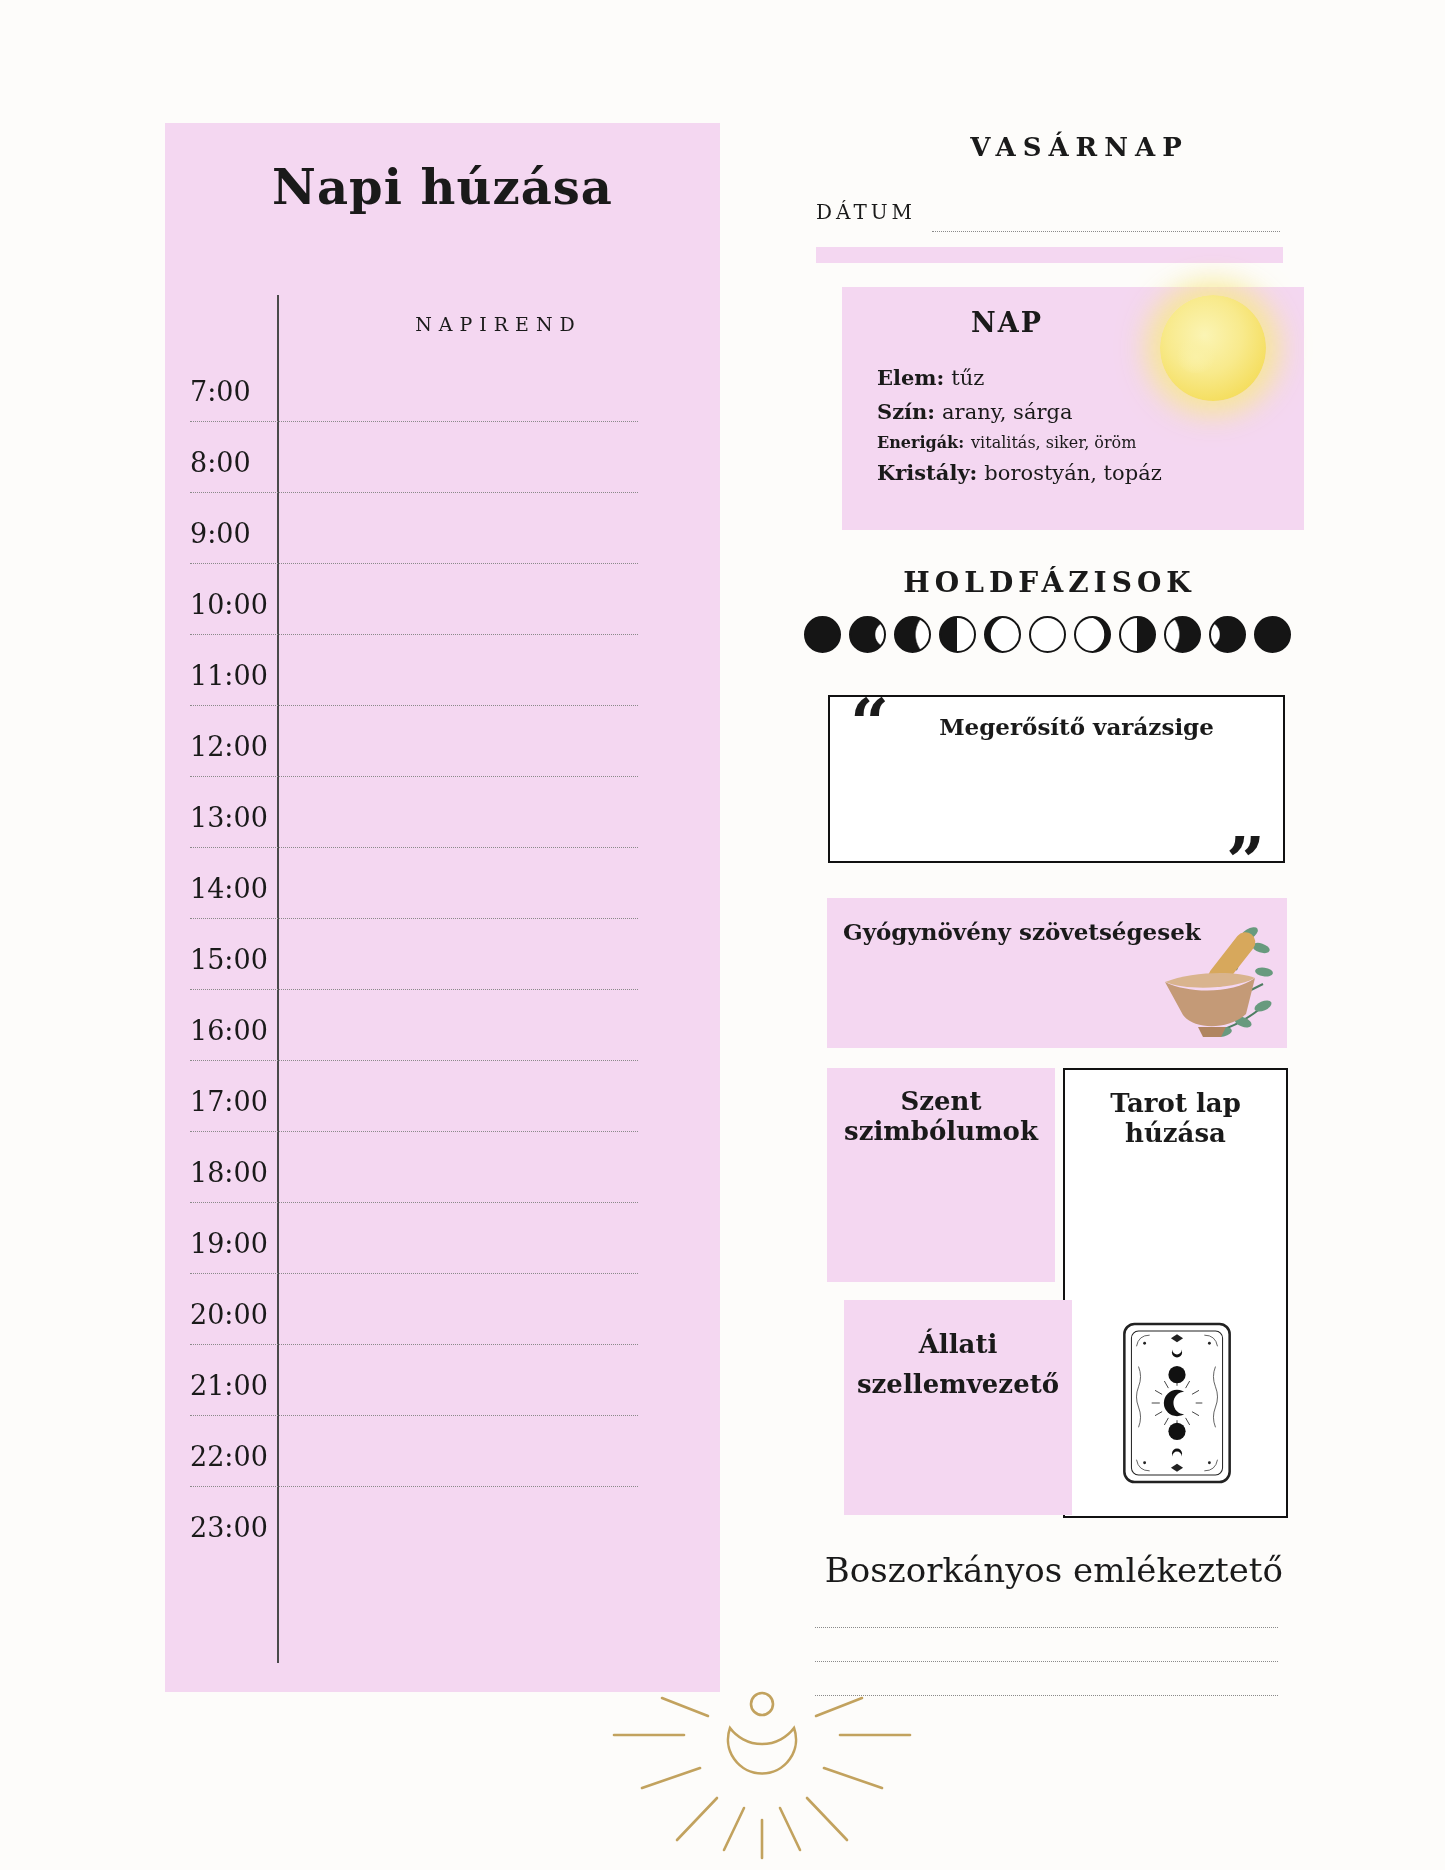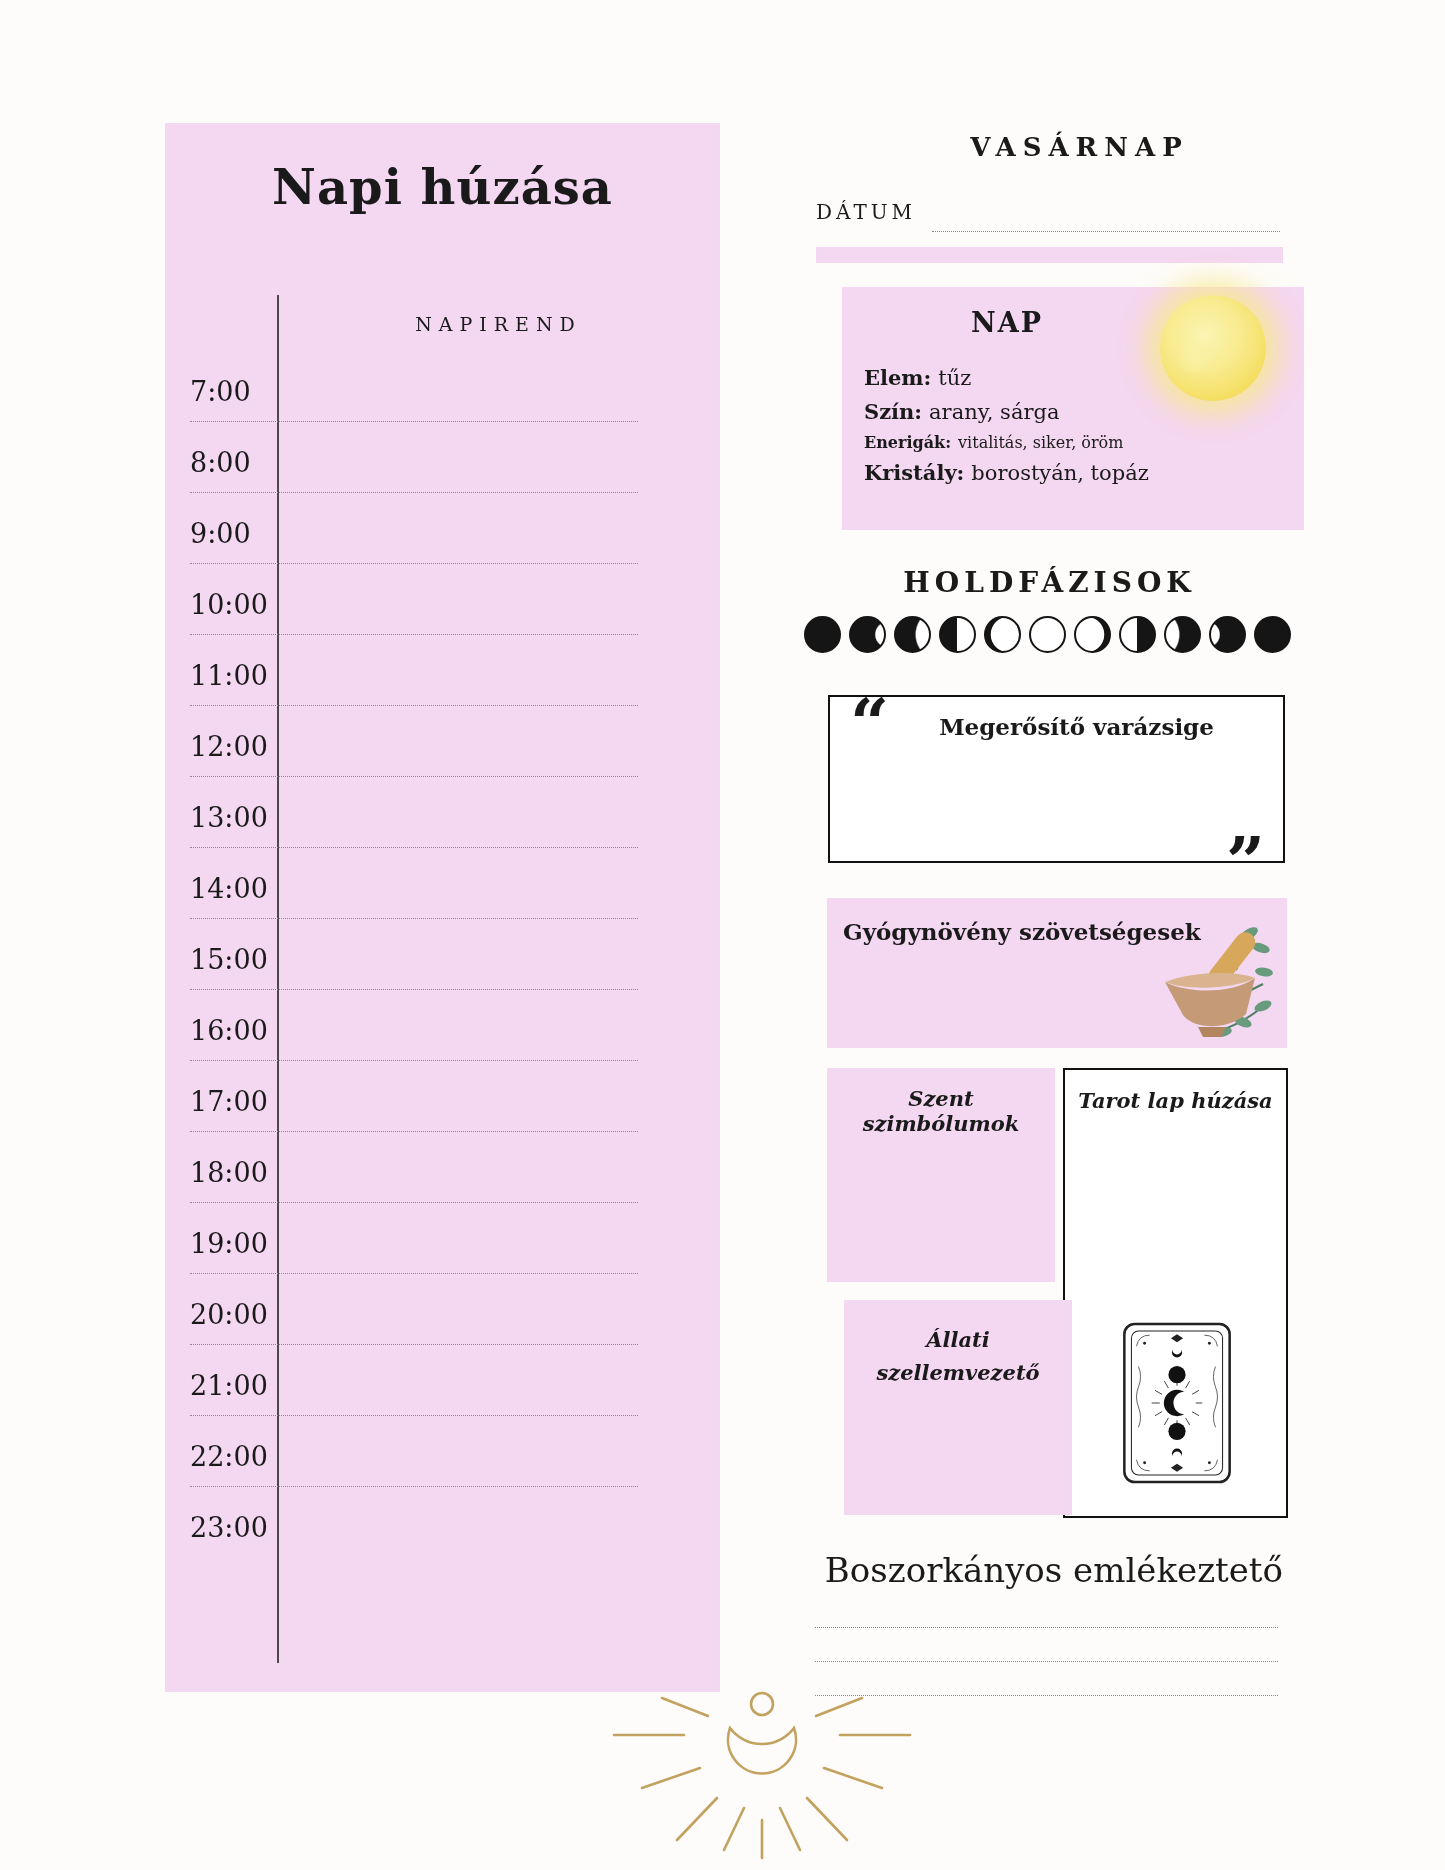--- a/index.html
+++ b/index.html
@@ -36,21 +36,21 @@
   .date-line{flex:1;margin-left:16px;margin-bottom:2px;border-bottom:1.5px dotted var(--dot);}
   .pink-bar{position:absolute;left:816px;top:247px;width:467px;height:16px;background:var(--pink);}
 
   .nap-box{position:absolute;left:816px;top:287px;width:462px;height:243px;background:var(--pink);margin-left:26px;}
   .sun{position:absolute;left:318px;top:8px;width:106px;height:106px;border-radius:50%;
        background:radial-gradient(circle at 42% 38%,#fbf4b4 0%,#f8ea8c 42%,#f5df63 72%,#f2d54b 100%);
        box-shadow:0 0 28px 14px rgba(247,233,140,.85);}
   .sun:after{content:"";position:absolute;left:14px;top:44px;width:44px;height:34px;border-radius:50%;
        background:radial-gradient(circle,#faf1a6 0%,rgba(250,241,166,0) 70%);}
   .nap-title{position:absolute;top:20px;left:20px;width:290px;text-align:center;font-size:27px;font-weight:bold;letter-spacing:2px;}
-  .nap-fields{position:absolute;top:78px;left:22px;right:8px;}
+  .nap-fields{position:absolute;top:78px;left:35px;right:8px;}
   .field{font-size:21px;margin-bottom:9px;}
   .field b{font-weight:bold;margin-right:7px;}
   .field.small{font-size:16px;margin-bottom:8px;}
 
   .moon-heading{position:absolute;left:816px;top:566px;width:467px;text-align:center;font-size:28px;font-weight:bold;letter-spacing:5px;}
   .moons{position:absolute;left:804px;top:616px;width:487px;display:flex;justify-content:space-between;align-items:center;}
   .moon{width:37px;height:37px;border-radius:50%;border:2px solid #151515;}
   .dark-full{background:#151515;}
   .dark-sliver-right{background:radial-gradient(circle at 112% 50%,#fff 30%,#151515 33%);}
   .dark-gibbous-right{background:radial-gradient(circle at 138% 50%,#fff 52%,#151515 55%);}
@@ -67,21 +67,21 @@
   .oq{position:absolute;top:-8px;left:20px;font-size:68px;font-weight:bold;line-height:1;}
   .cq{position:absolute;bottom:-34px;right:18px;font-size:68px;font-weight:bold;line-height:1;}
 
   .herb-box{position:absolute;left:827px;top:898px;width:460px;height:150px;background:var(--pink);}
   .herb-title{position:absolute;top:20px;left:16px;font-size:23px;font-weight:bold;}
   .herb-art{position:absolute;right:12px;top:26px;}
 
   .symbols-box{position:absolute;left:827px;top:1068px;width:228px;height:214px;background:var(--pink);}
   .tarot-box{position:absolute;left:1063px;top:1068px;width:225px;height:450px;background:#fff;border:2px solid #111;}
   .animal-box{position:absolute;left:804px;top:1300px;width:228px;height:215px;background:var(--pink);margin-left:40px;}
-  .box-title{position:absolute;top:18px;left:8px;right:8px;text-align:center;font-size:21px;font-weight:bold;font-style:italic;}
+  .box-title{position:absolute;top:18px;left:8px;right:8px;text-align:center;font-size:26px;font-weight:bold;}
   .animal-title{top:24px;line-height:1.55;}
   .tarot-card{position:absolute;left:57px;top:252px;}
 
   .reminder-title{position:absolute;left:816px;top:1550px;width:467px;text-align:right;font-size:34px;font-weight:normal;}
   .reminder-lines{position:absolute;left:815px;top:1594px;width:463px;}
   .write-line{height:34px;border-bottom:1.5px dotted var(--dot);}
 
   .ornament{position:absolute;left:602px;top:1655px;}
 </style>
 </head>

